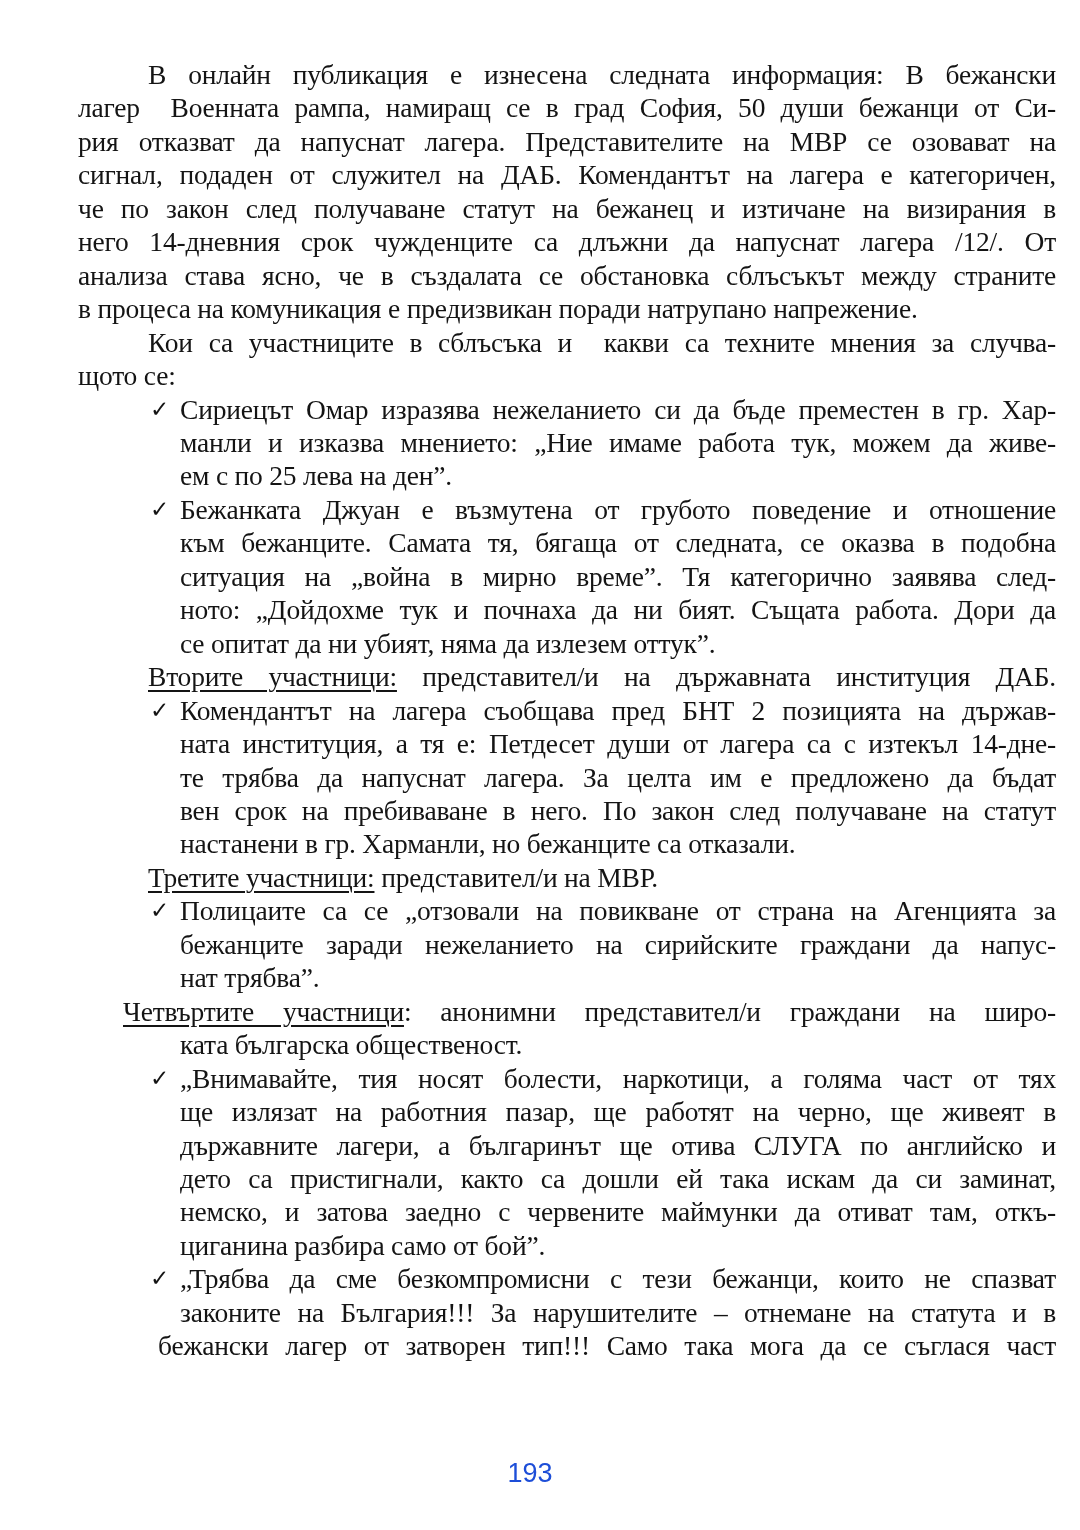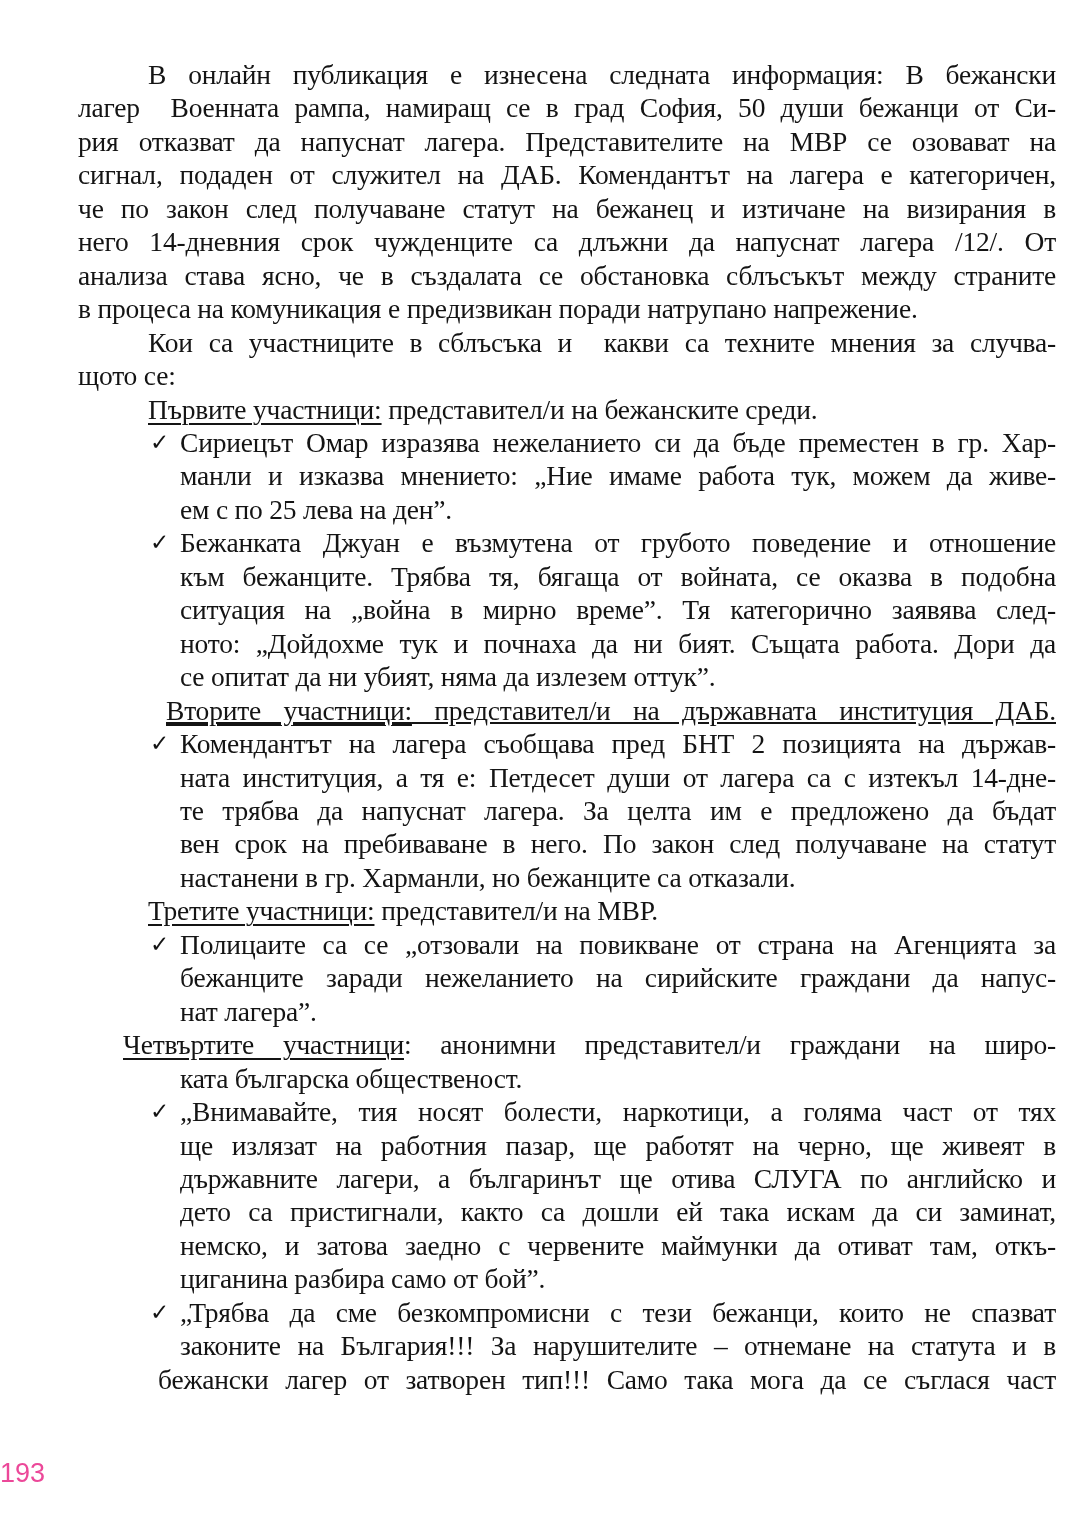--- a/index.html
+++ b/index.html
@@ -53,59 +53,59 @@
   .line .u {
     text-decoration: underline;
     text-decoration-thickness: 2px;
     text-underline-offset: 4px;
   }
   .pageno {
     position: absolute;
     left: 0;
     top: 1458px;
     width: 1060px;
+    text-align: center;
     font-family: "Liberation Sans", "DejaVu Sans", sans-serif;
     font-size: 27px;
-    color: #ec4899;
+    color: #1d4ed8;
   }
 </style>
 </head>
 <body>
 
 <div class="page">
   <div class="textblock" id="textblock">
       <div class="line just" style="margin-left: 70px;"><span>В онлайн публикация е изнесена следната информация: В бежански</span></div>
       <div class="line just" style="margin-left: 0px;"><span>лагер &nbsp;Военната рампа, намиращ се в град София, 50 души бежанци от Си-</span></div>
       <div class="line just" style="margin-left: 0px;"><span>рия отказват да напуснат лагера. Представителите на МВР се озовават на</span></div>
       <div class="line just" style="margin-left: 0px;"><span>сигнал, подаден от служител на ДАБ. Комендантът на лагера е категоричен,</span></div>
       <div class="line just" style="margin-left: 0px;"><span>че по закон след получаване статут на бежанец и изтичане на визирания в</span></div>
       <div class="line just" style="margin-left: 0px;"><span>него 14-дневния срок чужденците са длъжни да напуснат лагера /12/. От</span></div>
       <div class="line just" style="margin-left: 0px;"><span>анализа става ясно, че в създалата се обстановка сблъсъкът между страните</span></div>
       <div class="line nojust" style="margin-left: 0px;"><span>в процеса на комуникация е предизвикан поради натрупано напрежение.</span></div>
       <div class="line just" style="margin-left: 70px;"><span>Кои са участниците в сблъсъка и &nbsp;какви са техните мнения за случва-</span></div>
       <div class="line nojust" style="margin-left: 0px;"><span>щото се:</span></div>
-      <div class="line nojust" style="margin-left: 70px;"><span class="u">Първите участници:</span><span> представител/и на бежанските среди.</span></div>
       <div class="line just" style="margin-left: 102px;"><span class="check">✓</span><span>Сириецът Омар изразява нежеланието си да бъде преместен в гр. Хар-</span></div>
       <div class="line just" style="margin-left: 102px;"><span>манли и изказва мнението: „Ние имаме работа тук, можем да живе-</span></div>
       <div class="line nojust" style="margin-left: 102px;"><span>ем с по 25 лева на ден”.</span></div>
       <div class="line just" style="margin-left: 102px;"><span class="check">✓</span><span>Бежанката Джуан е възмутена от грубото поведение и отношение</span></div>
-      <div class="line just" style="margin-left: 102px;"><span>към бежанците. Трябва тя, бягаща от войната, се оказва в подобна</span></div>
+      <div class="line just" style="margin-left: 102px;"><span>към бежанците. Самата тя, бягаща от следната, се оказва в подобна</span></div>
       <div class="line just" style="margin-left: 102px;"><span>ситуация на „война в мирно време”. Тя категорично заявява след-</span></div>
       <div class="line just" style="margin-left: 102px;"><span>ното: „Дойдохме тук и почнаха да ни бият. Същата работа. Дори да</span></div>
       <div class="line nojust" style="margin-left: 102px;"><span>се опитат да ни убият, няма да излезем оттук”.</span></div>
-      <div class="line just" style="margin-left: 88px; text-decoration: underline;"><span class="u">Вторите участници:</span><span> представител/и на държавната институция ДАБ.</span></div>
+      <div class="line just" style="margin-left: 70px;"><span class="u">Вторите участници:</span><span> представител/и на държавната институция ДАБ.</span></div>
       <div class="line just" style="margin-left: 102px;"><span class="check">✓</span><span>Комендантът на лагера съобщава пред БНТ 2 позицията на държав-</span></div>
       <div class="line just" style="margin-left: 102px;"><span>ната институция, а тя е: Петдесет души от лагера са с изтекъл 14-дне-</span></div>
       <div class="line just" style="margin-left: 102px;"><span>те трябва да напуснат лагера. За целта им е предложено да бъдат</span></div>
       <div class="line just" style="margin-left: 102px;"><span>вен срок на пребиваване в него. По закон след получаване на статут</span></div>
       <div class="line nojust" style="margin-left: 102px;"><span>настанени в гр. Харманли, но бежанците са отказали.</span></div>
       <div class="line nojust" style="margin-left: 70px;"><span class="u">Третите участници:</span><span> представител/и на МВР.</span></div>
       <div class="line just" style="margin-left: 102px;"><span class="check">✓</span><span>Полицаите са се „отзовали на повикване от страна на Агенцията за</span></div>
       <div class="line just" style="margin-left: 102px;"><span>бежанците заради нежеланието на сирийските граждани да напус-</span></div>
-      <div class="line nojust" style="margin-left: 102px;"><span>нат лагера”.</span></div>
+      <div class="line nojust" style="margin-left: 102px;"><span>нат трябва”.</span></div>
       <div class="line just" style="margin-left: 45px;"><span class="u">Четвъртите участници</span><span>: анонимни представител/и граждани на широ-</span></div>
       <div class="line nojust" style="margin-left: 102px;"><span>ката българска общественост.</span></div>
       <div class="line just" style="margin-left: 102px;"><span class="check">✓</span><span>„Внимавайте, тия носят болести, наркотици, а голяма част от тях</span></div>
       <div class="line just" style="margin-left: 102px;"><span>ще излязат на работния пазар, ще работят на черно, ще живеят в</span></div>
       <div class="line just" style="margin-left: 102px;"><span>държавните лагери, а българинът ще отива СЛУГА по английско и</span></div>
       <div class="line just" style="margin-left: 102px;"><span>дето са пристигнали, както са дошли ей така искам да си заминат,</span></div>
       <div class="line just" style="margin-left: 102px;"><span>немско, и затова заедно с червените маймунки да отиват там, откъ-</span></div>
       <div class="line nojust" style="margin-left: 102px;"><span>циганина разбира само от бой”.</span></div>
       <div class="line just" style="margin-left: 102px;"><span class="check">✓</span><span>„Трябва да сме безкомпромисни с тези бежанци, които не спазват</span></div>
       <div class="line just" style="margin-left: 102px;"><span>законите на България!!! За нарушителите – отнемане на статута и в</span></div>

